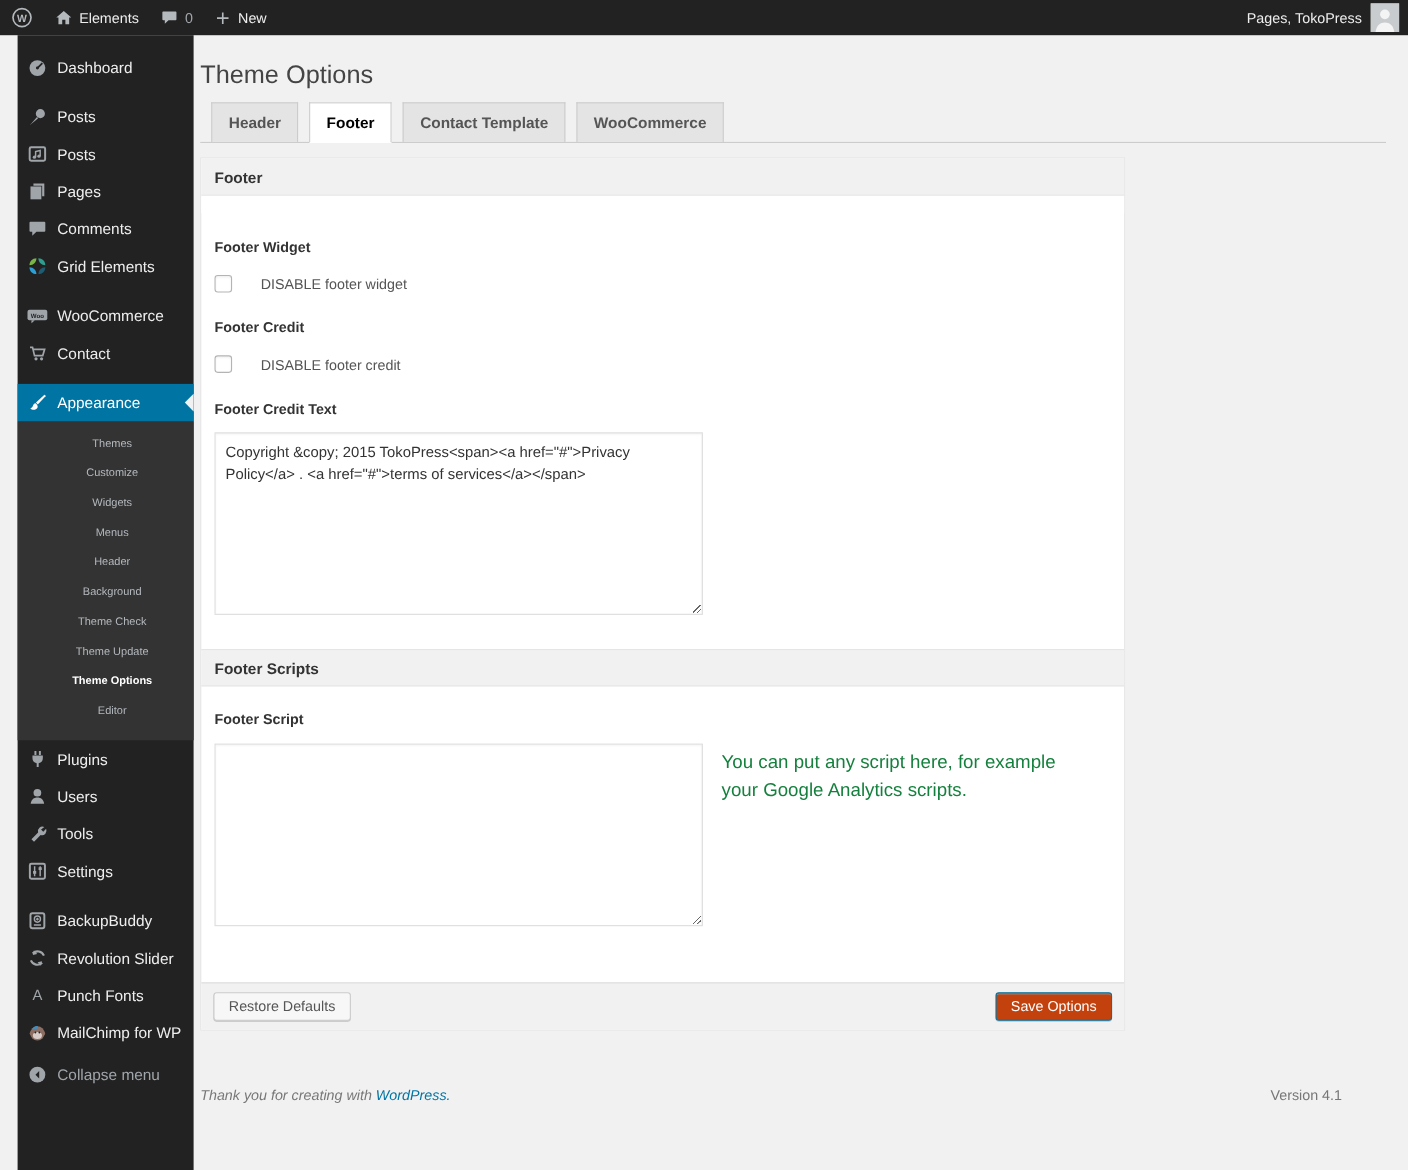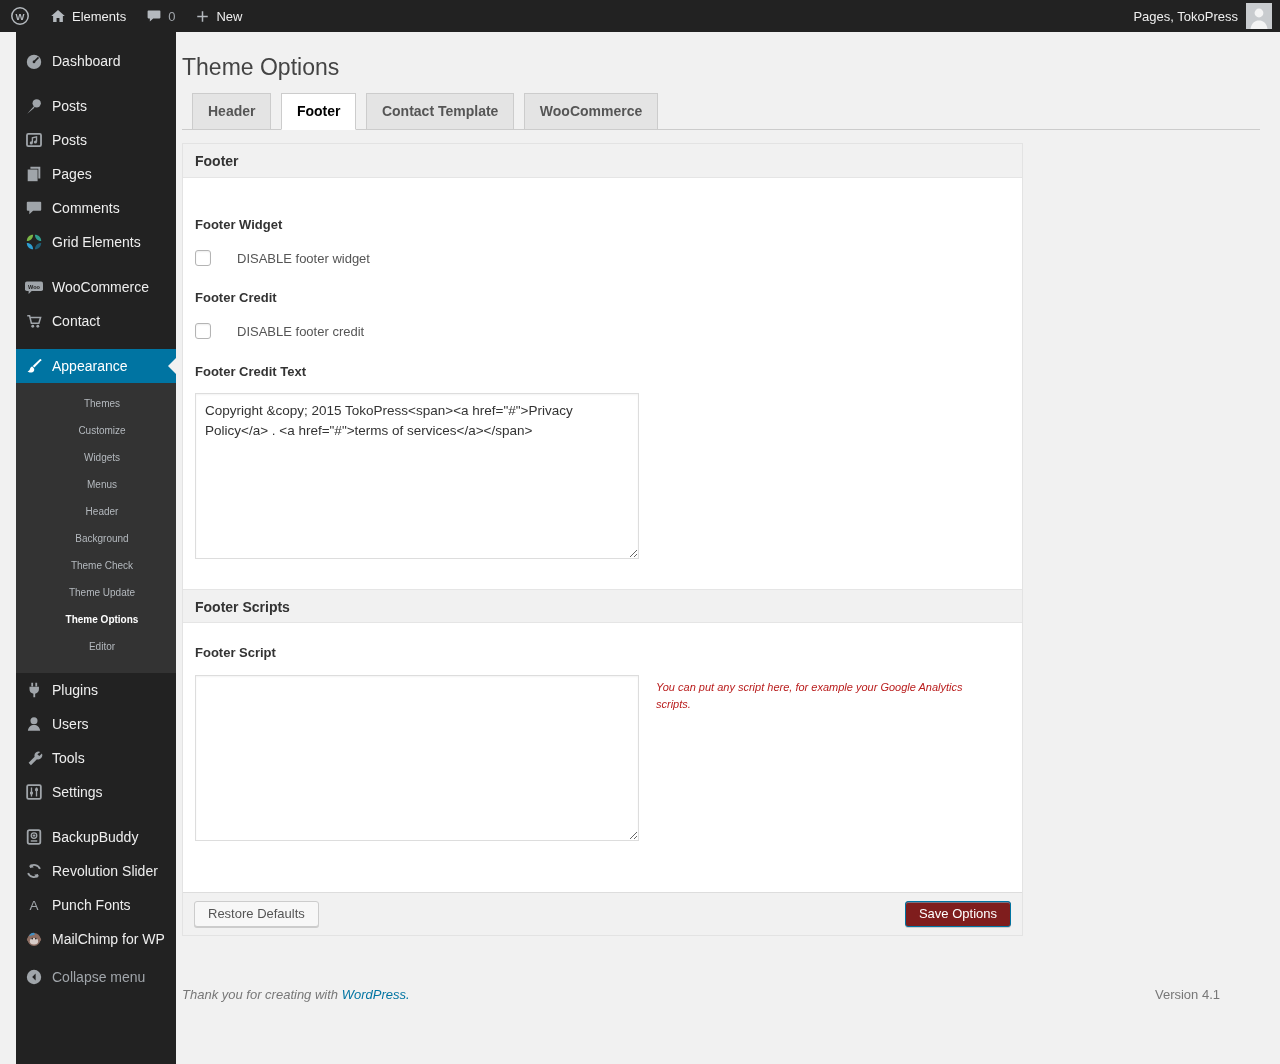--- a/index.html
+++ b/index.html
@@ -71,30 +71,30 @@
     box-shadow:inset 0 1px 2px rgba(0,0,0,.07); flex:none;
   }
   .check-label { font-size:13px; color:#555; }
   textarea.opt {
     width:444px; height:166px; margin-top:14px; border:1px solid #ddd; background:#fff;
     padding:7px 9px; font-family:"Liberation Sans", sans-serif; font-size:13.5px;
     line-height:1.45; color:#333; resize:both; box-shadow:inset 0 1px 2px rgba(0,0,0,.05);
   }
   .body-1 { padding-bottom:26px; }
   .script-row { display:flex; align-items:flex-start; margin-top:15px; }
-  .help-text { width:310px; margin-left:17px; padding-top:4px; font-size:11px; color:#b91c1c; line-height:1.55;font-style:italic; }
+  .help-text { width:310px; margin-left:17px; padding-top:4px; font-size:17px; color:#15803d; line-height:1.55; }
   .body-2 { padding-bottom:51px; }
   .panel-footer {
     background:#f1f1f1; border-top:1px solid #ddd; padding:8px 11px;
     display:flex; justify-content:space-between; align-items:center;
   }
   .btn { font-size:13px; height:26px; line-height:24px; padding:0 13px; border-radius:3px;
     cursor:pointer; font-family:"Liberation Sans", sans-serif; }
   .btn-secondary { background:#f7f7f7; border:1px solid #ccc; color:#555; box-shadow:0 1px 0 #ccc; }
-  .btn-primary { background:#7f1d1d; border:1px solid #0074a2; color:#fff;
+  .btn-primary { background:#c2410c; border:1px solid #0074a2; color:#fff;
     box-shadow:inset 0 1px 0 rgba(120,200,230,.5), 0 1px 0 rgba(0,0,0,.15); }
   
   .page-footer { width:1038px; margin-top:51px; display:flex; justify-content:space-between;
     font-size:13px; color:#777; }
   .thanks { font-style:italic; }
   .thanks a { color:#0074a2; text-decoration:none; }
   .version { color:#777; }
 </style>
 </head>
 <body>

